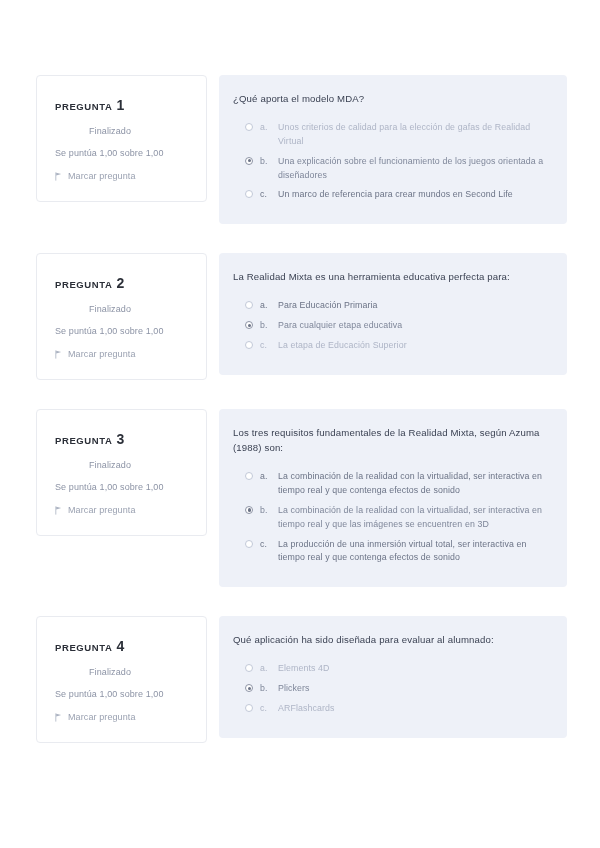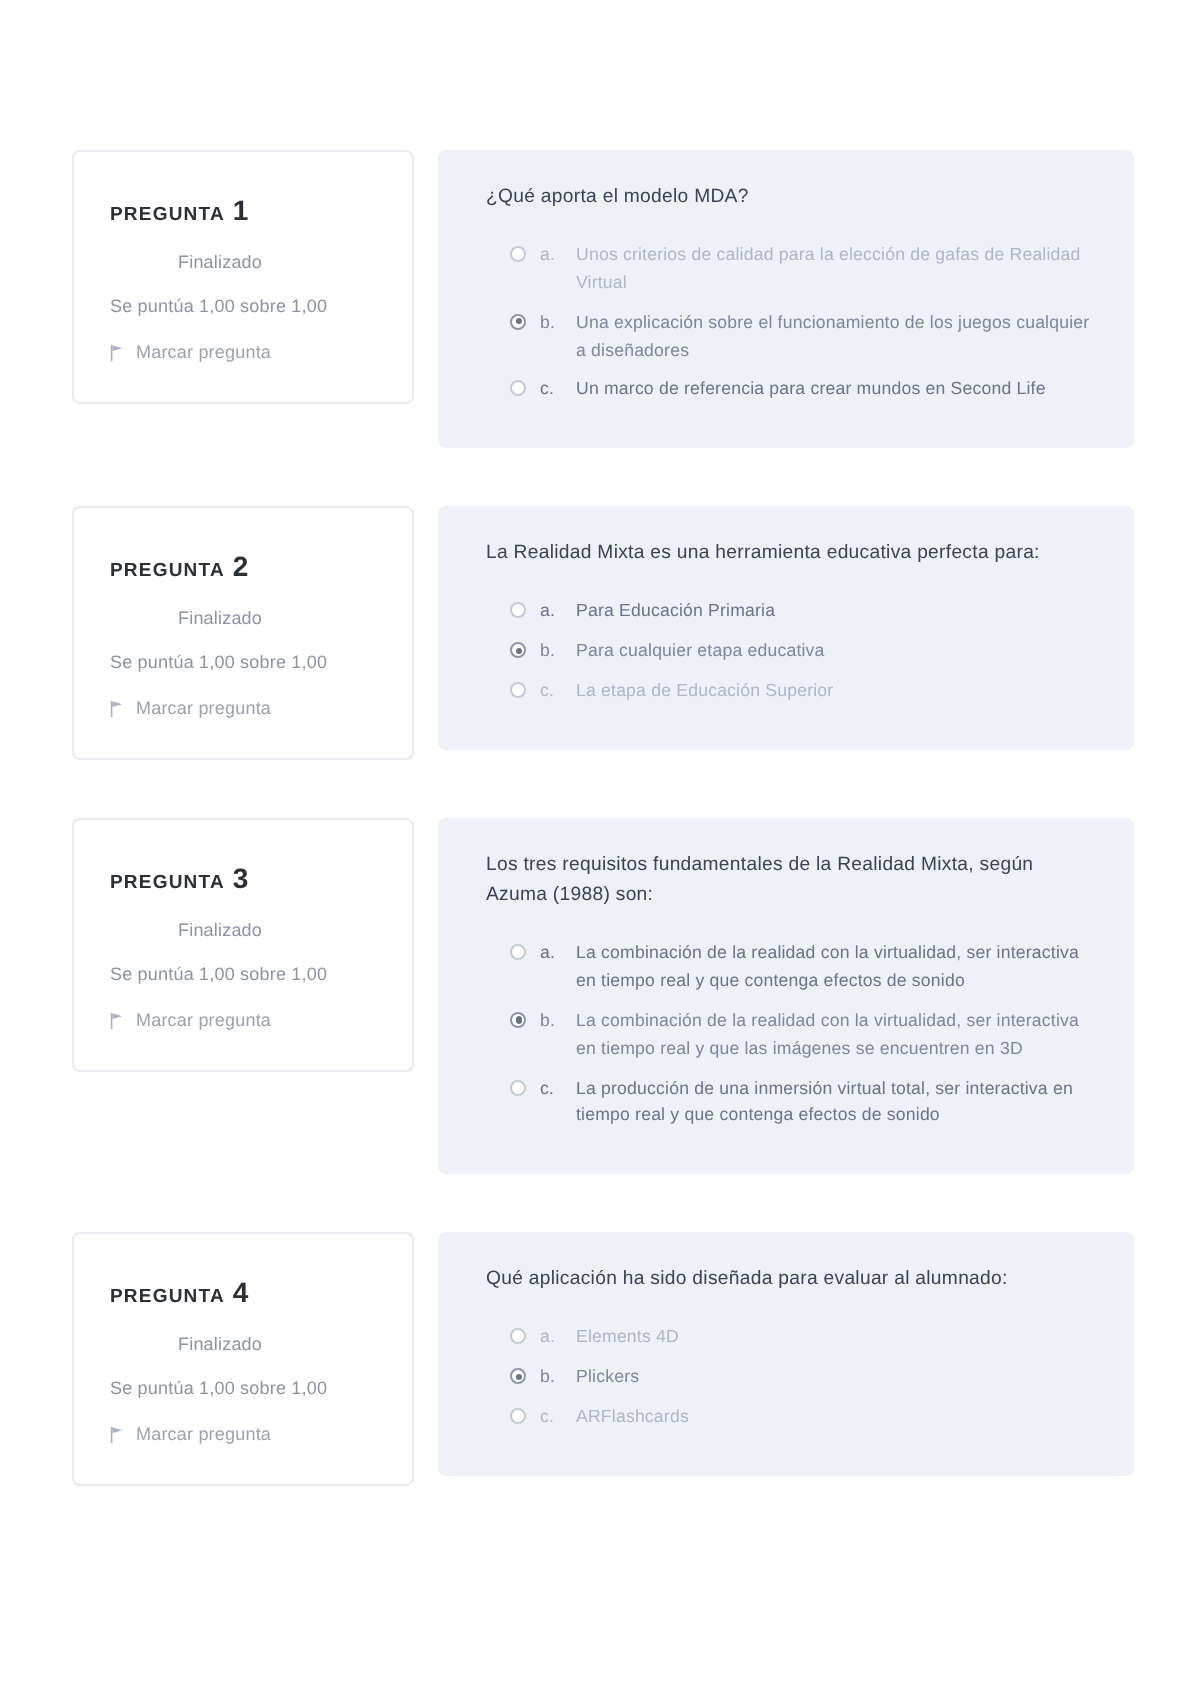--- a/index.html
+++ b/index.html
@@ -87,21 +87,21 @@
     flex: 0 0 7px;
     position: relative;
   }
   .flag-icon svg { display: block; }
 
   
   .qpanel {
     flex: 1 1 auto;
     background: #eef1f8;
     border-radius: 4px;
-    padding: 17px 22px 22px 24px;
+    padding: 17px 22px 22px 14px;
   }
 
   .qtext {
     font-size: 9.6px;
     line-height: 1.55;
     color: #3b4253;
     margin-bottom: 14px;
     letter-spacing: 0.15px;
   }
 
@@ -188,21 +188,21 @@
       <div class="answers">
   <div class="answer dim">
     <span class="radio"></span>
     <span class="alabel">a.</span>
     <span class="atext">Unos criterios de calidad para la elección de gafas de Realidad Virtual</span>
   </div>
 
   <div class="answer selected">
     <span class="radio"></span>
     <span class="alabel">b.</span>
-    <span class="atext">Una explicación sobre el funcionamiento de los juegos cualquier a diseñadores</span>
+    <span class="atext">Una explicación sobre el funcionamiento de los juegos orientada a diseñadores</span>
   </div>
 
   <div class="answer normal">
     <span class="radio"></span>
     <span class="alabel">c.</span>
     <span class="atext">Un marco de referencia para crear mundos en Second Life</span>
   </div>
 </div>
     </div>
   </div>

